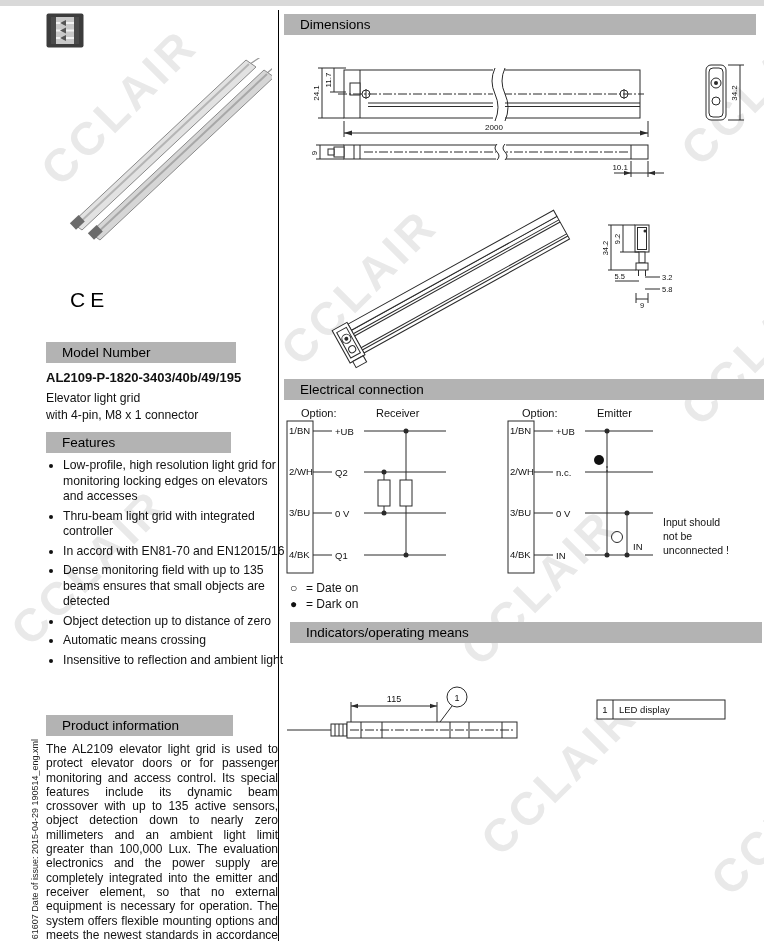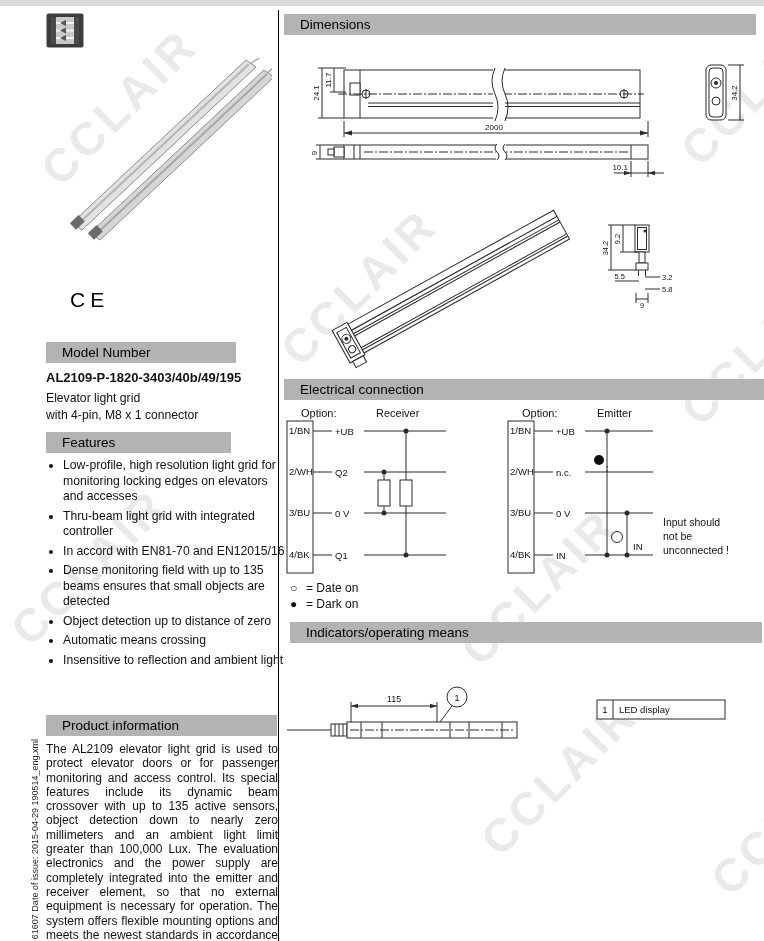--- a/index.html
+++ b/index.html
@@ -85,21 +85,21 @@
   <ul class="abs features-list" style="left:6px;top:448px;width:226px;">
     <li>Low-profile, high resolution light grid for monitoring locking edges on elevators and accesses</li>
     <li>Thru-beam light grid with integrated controller</li>
     <li>In accord with EN81-70 and EN12015/16</li>
     <li>Dense monitoring field with up to 135 beams ensures that small objects are detected</li>
     <li>Object detection up to distance of zero</li>
     <li>Automatic means crossing</li>
     <li>Insensitive to reflection and ambient light</li>
   </ul>
 
-  <div class="abs sec-header" style="left:6px;top:705px;width:231px;">Product information</div>
+  <div class="abs sec-header" style="left:6px;top:705px;width:187px;">Product information</div>
   <div class="abs prod-text" style="left:6px;top:732px;width:232px;">The AL2109 elevator light grid is used to protect elevator doors or for passenger monitoring and access control. Its special features include its dynamic beam crossover with up to 135 active sensors, object detection down to nearly zero millimeters and an ambient light limit greater than 100,000 Lux. The evaluation electronics and the power supply are completely integrated into the emitter and receiver element, so that no external equipment is necessary for operation. The system offers flexible mounting options and meets the newest standards in accordance with EN 81-70 and EN 12016.</div>
 </div>
 
 <div class="right-col">
 
   <div class="abs sec-header" style="left:0;top:4px;width:472px;">Dimensions</div>
 
   <svg class="abs" style="left:0;top:35px;" width="472" height="330" viewBox="0 0 472 330">
 
     <rect class="dfill" x="60" y="25" width="296" height="48"></rect>

